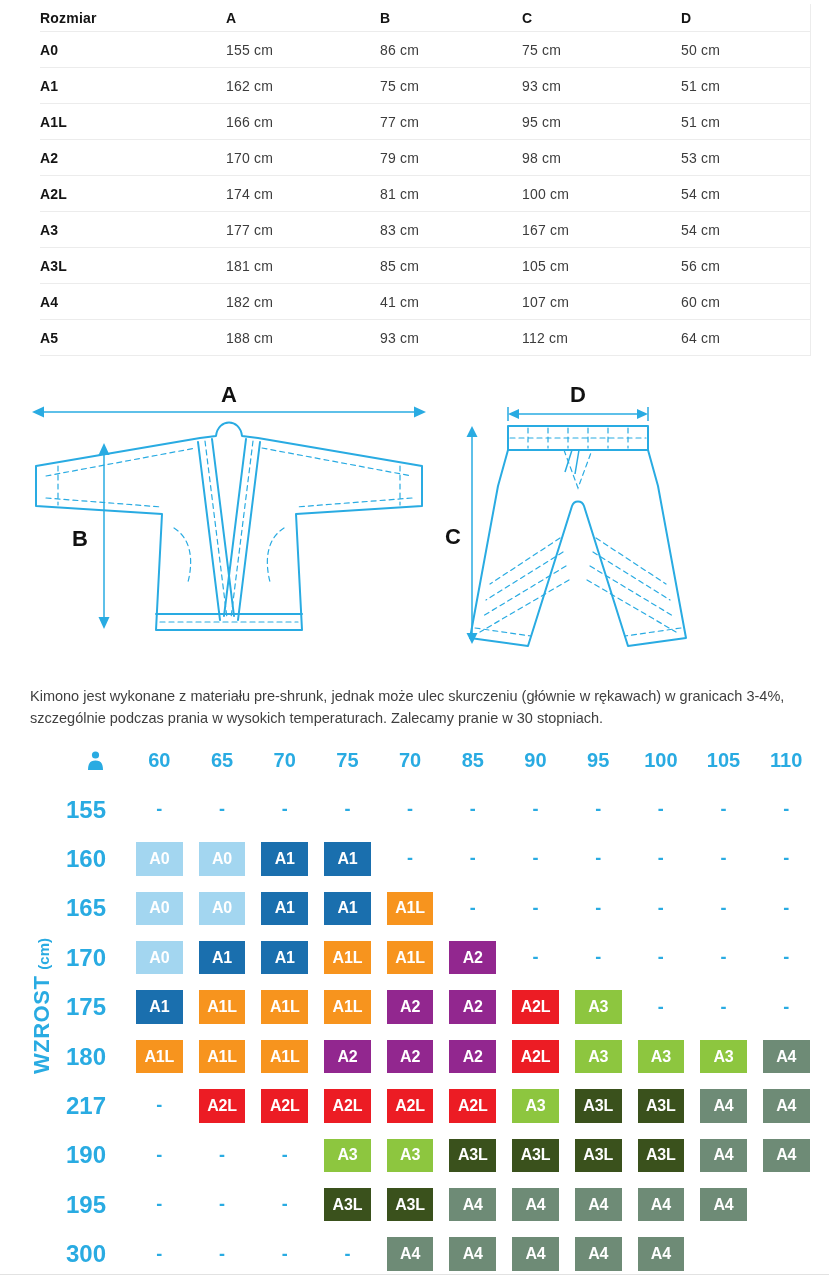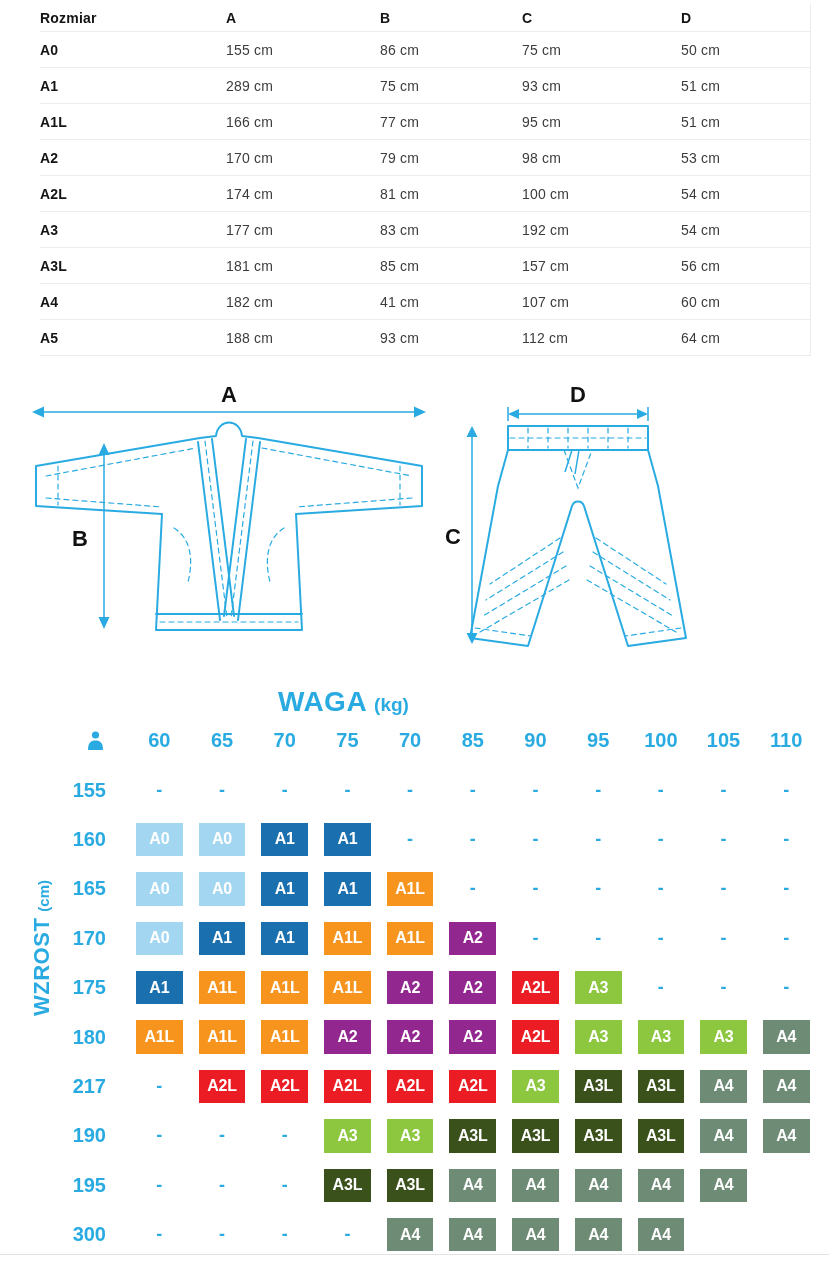--- a/index.html
+++ b/index.html
@@ -40,21 +40,21 @@
   .waga-main { font-size:28px; font-weight:bold; letter-spacing:.5px; }
   .waga-unit { font-size:19px; font-weight:bold; }
   .matrix {
     margin-left:62px; display:grid;
     grid-template-columns:58px repeat(11, 46.7px);
     column-gap:3px; row-gap:3px;gap:16px;
   }
   .mcell { height:33.4px; display:flex; align-items:center; justify-content:center; font-weight:bold; }
   .micon { justify-content:flex-end; padding-right:16px; }
   .mhead { color:var(--accent); font-size:20px; }
-  .mlabel { justify-content:flex-end; padding-right:14px; color:var(--accent); font-size:20px; }
+  .mlabel { justify-content:flex-end; padding-right:14px; color:var(--accent); font-size:24px; }
   .mdash { color:var(--accent); font-size:18px; }
   .msize { color:#fff; font-size:16px; letter-spacing:-.2px; }
   .wzrost {
     position:absolute; left:-56px; top:247px; width:200px; height:30px;
     transform:rotate(-90deg); display:flex; align-items:baseline; justify-content:center;
     gap:6px; color:var(--accent); white-space:nowrap;
   }
   .wzrost-main { font-size:22px; font-weight:bold; letter-spacing:.5px; }
   .wzrost-unit { font-size:15px; font-weight:bold; }
 
@@ -74,21 +74,21 @@
   <div>
       <div class="trow">
         <div class="tc tc-size">A0</div>
         <div class="tc">155 cm</div>
         <div class="tc">86 cm</div>
         <div class="tc">75 cm</div>
         <div class="tc">50 cm</div>
       </div>
       <div class="trow">
         <div class="tc tc-size">A1</div>
-        <div class="tc">289 cm</div>
+        <div class="tc">162 cm</div>
         <div class="tc">75 cm</div>
         <div class="tc">93 cm</div>
         <div class="tc">51 cm</div>
       </div>
       <div class="trow">
         <div class="tc tc-size">A1L</div>
         <div class="tc">166 cm</div>
         <div class="tc">77 cm</div>
         <div class="tc">95 cm</div>
         <div class="tc">51 cm</div>
@@ -104,28 +104,28 @@
         <div class="tc tc-size">A2L</div>
         <div class="tc">174 cm</div>
         <div class="tc">81 cm</div>
         <div class="tc">100 cm</div>
         <div class="tc">54 cm</div>
       </div>
       <div class="trow">
         <div class="tc tc-size">A3</div>
         <div class="tc">177 cm</div>
         <div class="tc">83 cm</div>
-        <div class="tc">192 cm</div>
+        <div class="tc">167 cm</div>
         <div class="tc">54 cm</div>
       </div>
       <div class="trow">
         <div class="tc tc-size">A3L</div>
         <div class="tc">181 cm</div>
         <div class="tc">85 cm</div>
-        <div class="tc">157 cm</div>
+        <div class="tc">105 cm</div>
         <div class="tc">56 cm</div>
       </div>
       <div class="trow">
         <div class="tc tc-size">A4</div>
         <div class="tc">182 cm</div>
         <div class="tc">41 cm</div>
         <div class="tc">107 cm</div>
         <div class="tc">60 cm</div>
       </div>
       <div class="trow">
@@ -188,27 +188,24 @@
     <line class="cyt" x1="30" y1="48" x2="30" y2="250"></line>
     <polygon class="cyfill" points="30,40 24.5,51 35.5,51"></polygon>
     <polygon class="cyfill" points="30,258 24.5,247 35.5,247"></polygon>
     <text class="dim" x="136" y="16" text-anchor="middle">D</text>
     <text class="dim" x="11" y="158" text-anchor="middle">C</text>
   </svg>
 
 </div>
 
 <div class="notes">
+  <p>Kimono jest wykonane z materiału pre-shrunk, jednak może ulec skurczeniu (głównie w rękawach) w granicach 3-4%, szczególnie podczas prania w wysokich temperaturach. Zalecamy pranie w 30 stopniach.</p>
 </div>
 
 <div class="matrix-section">
-  <div class="waga-title">
-    <span class="waga-main">WAGA</span>
-    <span class="waga-unit">(kg)</span>
-  </div>
   <div class="matrix">
       <div class="mcell micon">
         <svg width="17" height="19" viewBox="0 0 17 19">
           <circle cx="8.5" cy="4" r="3.6" fill="var(--accent)"></circle>
           <path d="M1,19 C1,11.5 4,9.5 8.5,9.5 C13,9.5 16,11.5 16,19 Z" fill="var(--accent)"></path>
         </svg>
       </div>
       <div class="mcell mhead">60</div>
       <div class="mcell mhead">65</div>
       <div class="mcell mhead">70</div>

